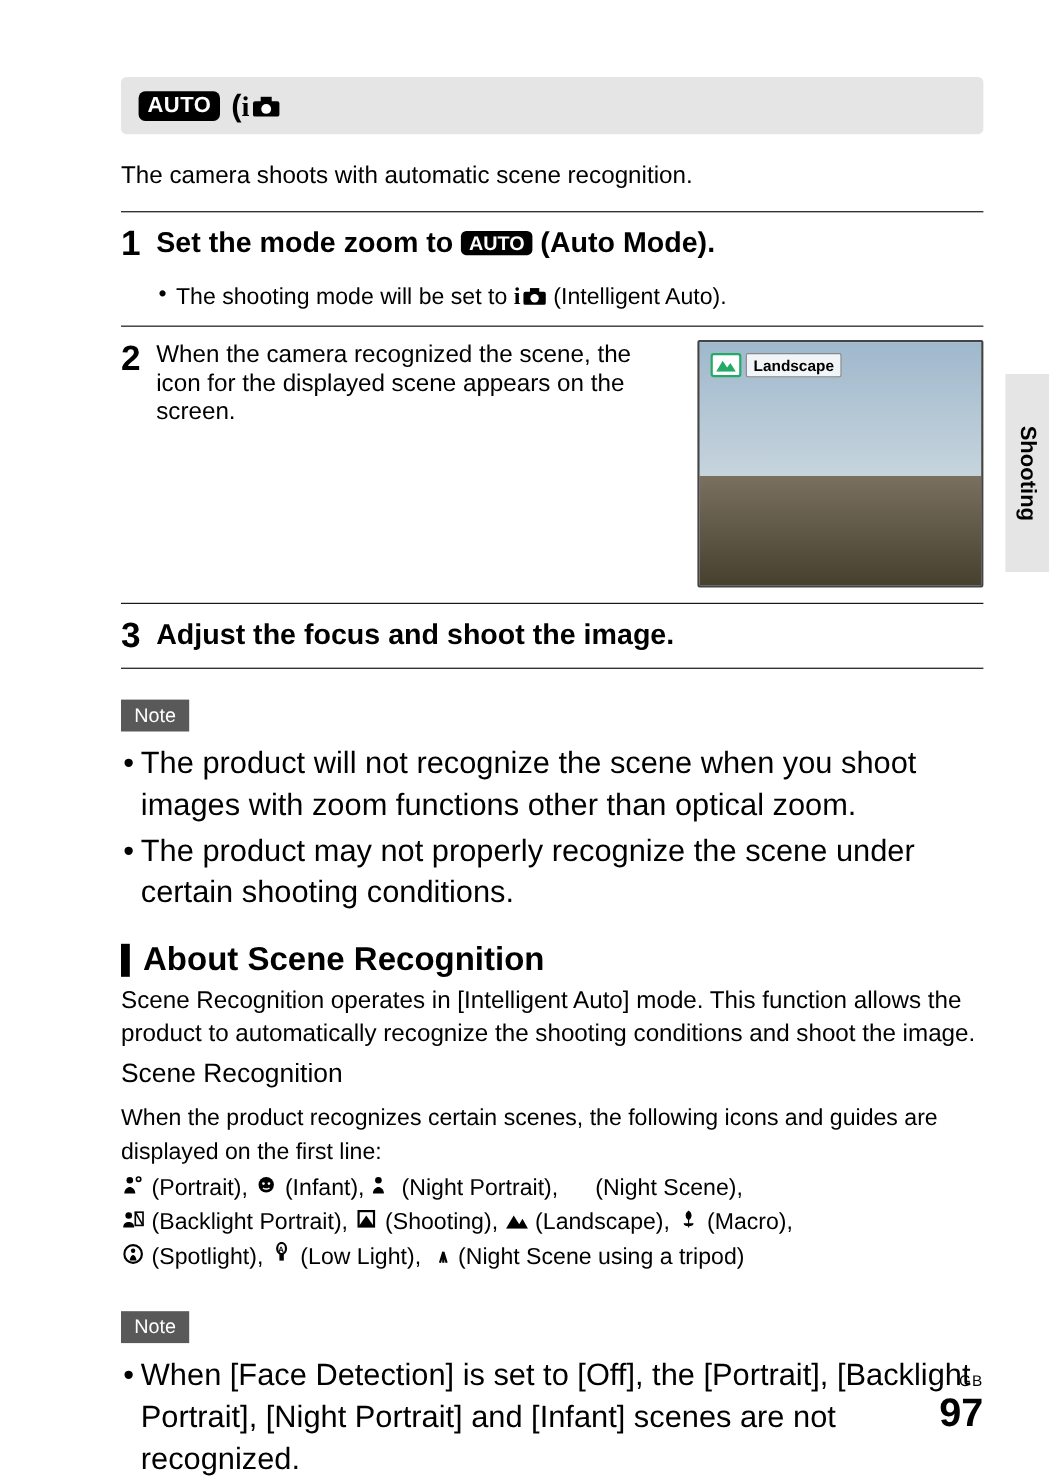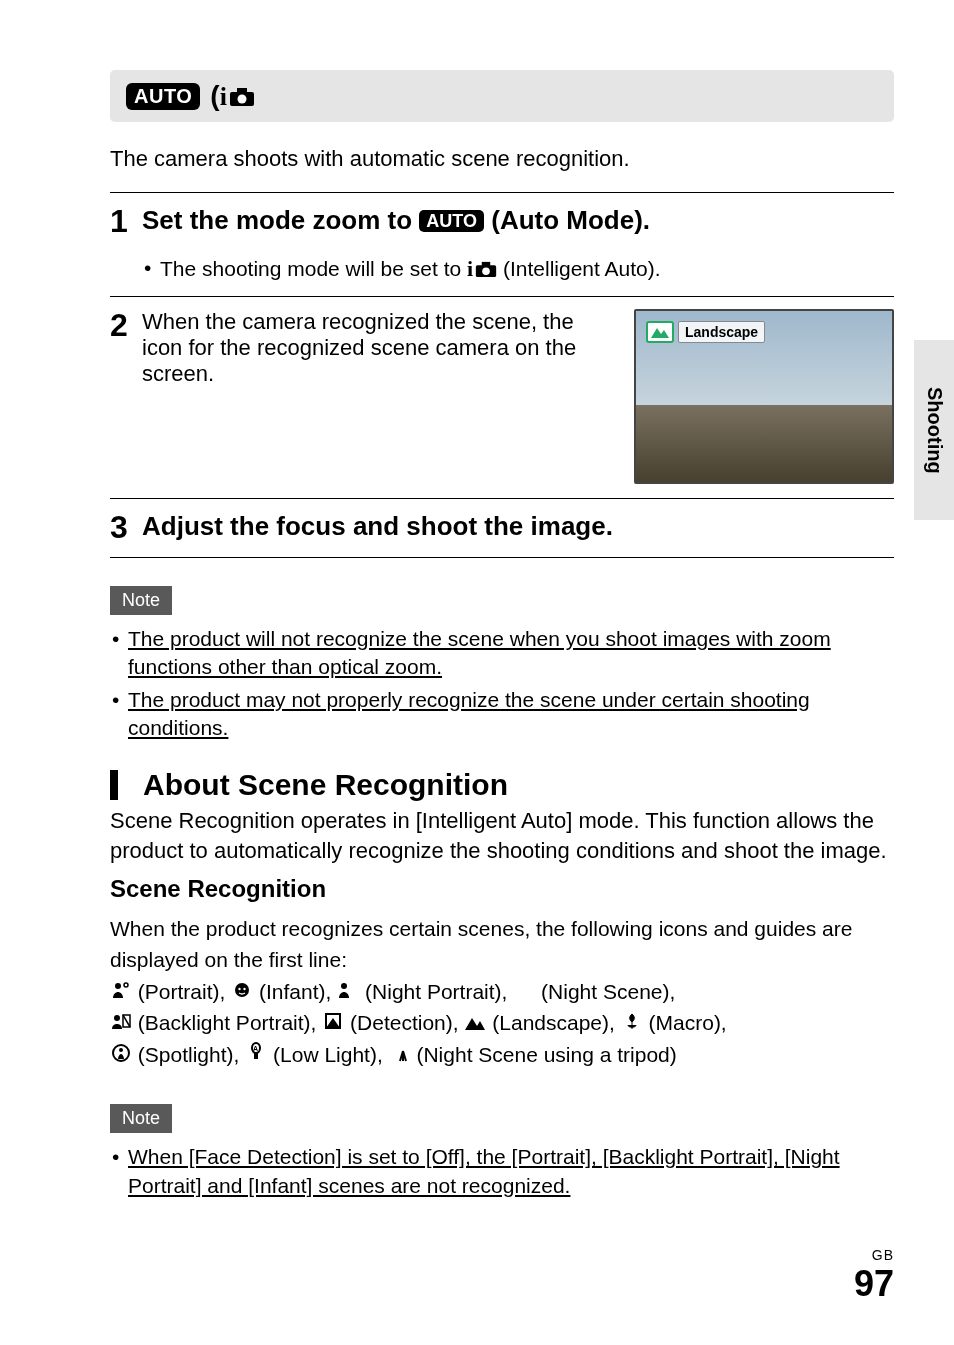--- a/index.html
+++ b/index.html
@@ -12,34 +12,34 @@
   .i-cam .i { font-family: "Times New Roman", serif; font-weight: bold; font-size: 26px; margin-right: 2px; }
   .cam-svg { display: inline-block; vertical-align: middle; }
   .intro { font-size: 22px; margin-bottom: 20px; }
   .hr { border: none; border-top: 1px solid #000; margin: 0; }
   .step { display: flex; gap: 10px; padding: 12px 0 14px 0; }
   .step-num { font-size: 32px; font-weight: bold; line-height: 1; min-width: 22px; }
   .step-body { flex: 1; font-size: 22px; }
   .step-title { font-size: 26px; font-weight: bold; }
   .step2-wrap { display: flex; gap: 30px; align-items: flex-start; padding: 12px 0 14px 0; }
   .step2-left { flex: 1; }
-  .viewfinder { width: 260px; height: 175px; border: 2px solid #444; background: linear-gradient(#9fb8cc 0%, #c6d4dd 55%, #7a7060 55%, #46402f 100%); position: relative; border-radius: 2px; margin-left: 20px; }
+  .viewfinder { width: 260px; height: 225px; border: 2px solid #444; background: linear-gradient(#9fb8cc 0%, #c6d4dd 55%, #7a7060 55%, #46402f 100%); position: relative; border-radius: 2px; margin-left: 20px; }
   .vf-badge { position: absolute; top: 10px; left: 10px; display: flex; align-items: center; gap: 4px; }
   .vf-icon { width: 28px; height: 22px; background: #fff; border: 2px solid #2a6; border-radius: 3px; display: flex; align-items: center; justify-content: center; color: #2a6; font-size: 14px; }
   .vf-text { background: rgba(255,255,255,0.85); border: 1px solid #888; padding: 2px 6px; font-size: 14px; font-weight: bold; border-radius: 2px;}
   .side-tab { position: absolute; right: 0; top: 340px; width: 40px; height: 180px; background: #e5e5e5; display: flex; align-items: center; justify-content: center; writing-mode: vertical-rl; font-weight: bold; font-size: 20px; }
   .note-badge { background: #595959; color: #fff; font-weight: normal; padding: 4px 12px; font-size: 18px; display: inline-block; margin: 28px 0 10px 0; }
   ul.notes { list-style: none; padding: 0; margin: 0 0 26px 0; }
-  ul.notes li { position: relative; padding-left: 18px; font-size: 21px; line-height: 1.35; margin-bottom: 4px; text-decoration: underline; }
+  ul.notes li { position: relative; padding-left: 18px; font-size: 28px; line-height: 1.35; margin-bottom: 4px; }
   ul.notes li::before { content: "•"; position: absolute; left: 2px; top: 0; }
-  .h2-row { display: flex; align-items: center; gap: 25px; margin-bottom: 4px; }
+  .h2-row { display: flex; align-items: center; gap: 12px; margin-bottom: 4px; }
   .h2-bar { width: 8px; height: 30px; background: #000; }
   .h2 { font-size: 30px; font-weight: bold; }
   .para { font-size: 22px; line-height: 1.35; margin-bottom: 9px; }
-  .h3 { font-size: 24px; font-weight: bold; margin-bottom: 10px; }
+  .h3 { font-size: 24px; font-weight: normal; margin-bottom: 10px; }
   .scene-line { font-size: 21px; line-height: 1.5; }
   .glyph { display: inline-block; width: 22px; text-align: center; font-size: 18px; vertical-align: middle; }
   .footer { position: absolute; bottom: 40px; right: 60px; text-align: right; }
   .gb { font-size: 14px; letter-spacing: 1px; }
   .pnum { font-size: 36px; font-weight: bold; }
   .inline-icon-wrap { white-space: nowrap; }
   .bullet-sub { font-size: 21px; padding-left: 18px; position: relative; margin-top: 20px; }
   .bullet-sub::before { content: "•"; position: absolute; left: 2px; top: 0; }
   .badge-inline { background:#000; color:#fff; font-weight:bold; border-radius:5px; padding:1px 7px; font-size:18px; vertical-align: 2px;}
 </style>
@@ -89,21 +89,21 @@
     </div>
   </div>
 
   <hr class="hr">
 
   
   <div class="step2-wrap">
     <div style="display:flex; gap:10px;" class="step2-left">
       <div class="step-num">2</div>
       <div class="step-body">
-        <div>When the camera recognized the scene, the icon for the recognized scene camera on the screen.</div>
+        <div>When the camera recognized the scene, the icon for the displayed scene appears on the screen.</div>
       </div>
     </div>
     <div class="viewfinder">
       <div class="vf-badge">
         <div class="vf-icon">
           <svg width="18" height="12" viewBox="0 0 18 12">
               <polygon points="0,12 6,2 10,8 13,4 18,12" fill="#2a6"></polygon>
             </svg>
         </div>
         <div class="vf-text">Landscape</div>
@@ -164,21 +164,21 @@
   <p class="scene-line">
     <span class="glyph"><svg width="20" height="18" viewBox="0 0 20 18">
           <circle cx="6" cy="6" r="3" fill="#000"></circle>
           <path d="M1 17c0-4 3-5 5-5s5 1 5 5" fill="#000"></path>
           <rect x="12" y="3" width="7" height="12" fill="none" stroke="#000" stroke-width="1.5"></rect>
           <line x1="12" y1="3" x2="19" y2="15" stroke="#000" stroke-width="1.5"></line>
         </svg></span><span> (Backlight Portrait), </span>
     <span class="glyph"><svg width="18" height="18" viewBox="0 0 18 18">
           <rect x="2" y="2" width="14" height="14" fill="none" stroke="#000" stroke-width="2"></rect>
           <polygon points="2,16 9,6 16,16" fill="#000"></polygon>
-        </svg></span><span> (Detection), </span>
+        </svg></span><span> (Shooting), </span>
     <span class="glyph"><svg width="20" height="14" viewBox="0 0 20 14">
           <polygon points="0,14 7,2 12,10 15,5 20,14" fill="#000"></polygon>
         </svg></span><span> (Landscape), </span>
     <span class="glyph"><svg width="18" height="18" viewBox="0 0 18 18">
           <path d="M9 2c3 2 3 6 0 8-3-2-3-6 0-8z M9 10v7 M5 13c0 3 8 3 8 0" fill="#000" stroke="#000" stroke-width="1"></path>
         </svg></span><span> (Macro),</span>
   </p>
   <p class="scene-line" style="margin-bottom: 6px;">
     <span class="glyph"><svg width="18" height="18" viewBox="0 0 18 18">
           <circle cx="9" cy="9" r="8" fill="none" stroke="#000" stroke-width="2"></circle>

